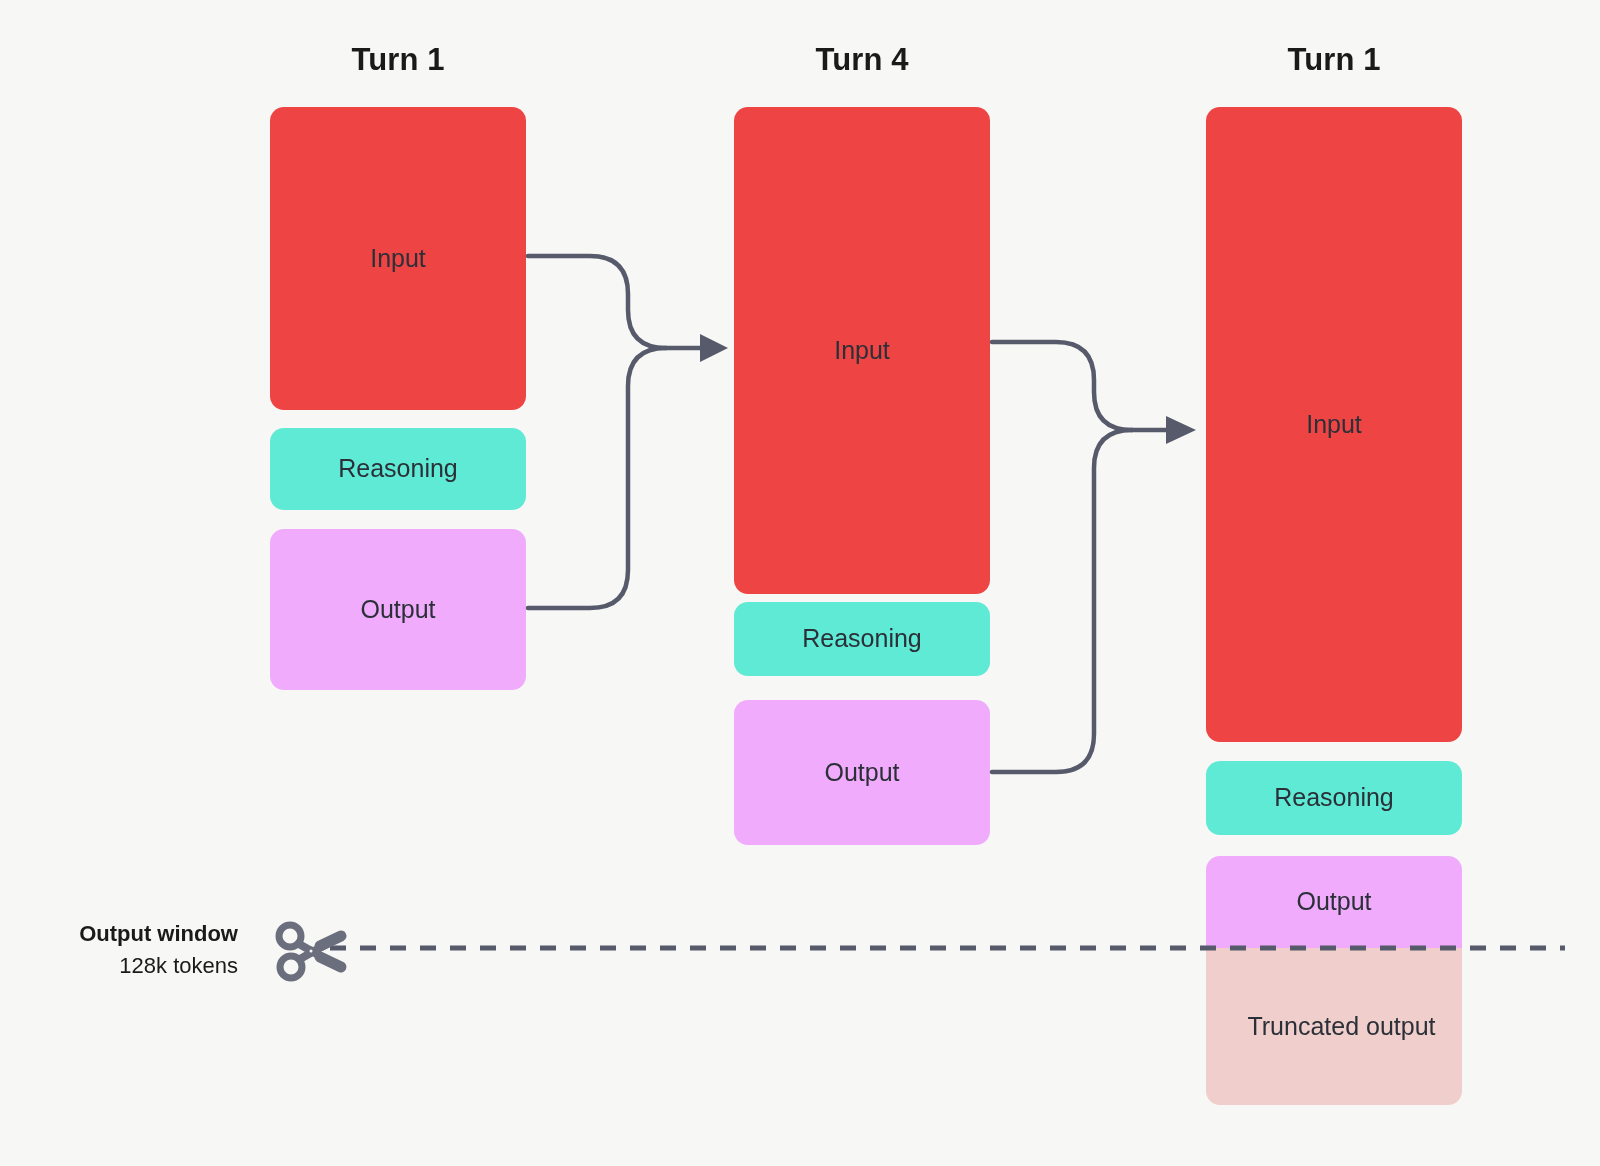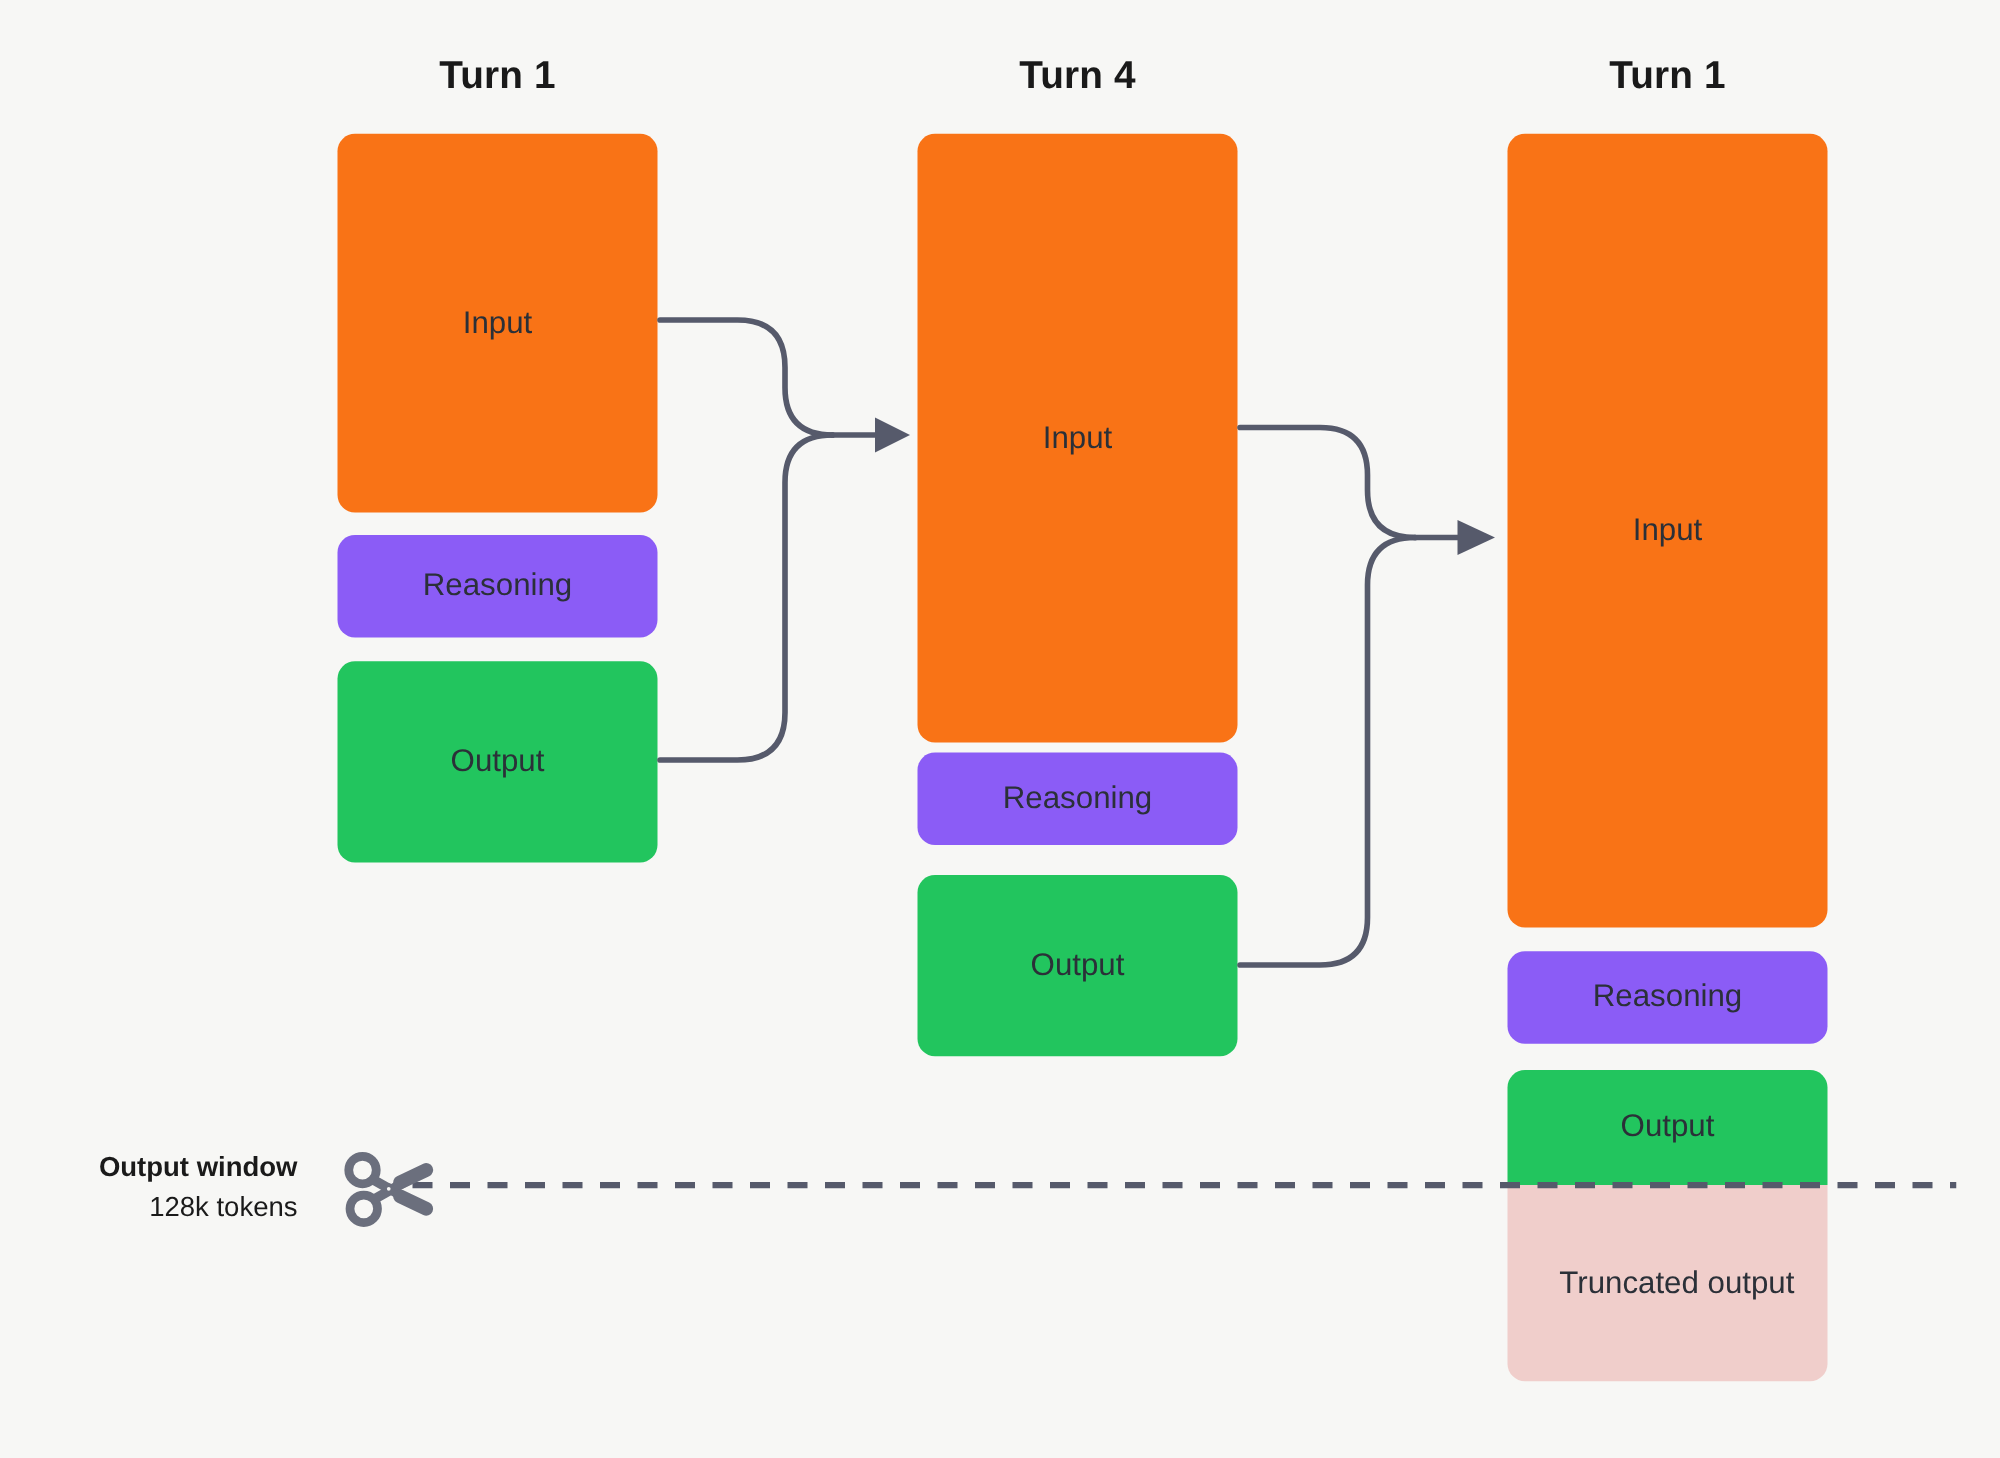--- a/index.html
+++ b/index.html
@@ -30,23 +30,23 @@
     display: flex;
     align-items: center;
     justify-content: center;
     text-align: center;
     border-radius: 14px;
     font-size: 25px;
     line-height: 1.35;
     color: #2b3038;
     box-sizing: border-box;
   }
-  .block.green { background: #f97316; }
-  .block.gray  { background: #8b5cf6; }
-  .block.blue  { background: #22c55e; }
+  .block.green { background: #ef4444; }
+  .block.gray  { background: #5eead4; }
+  .block.blue  { background: #f0abfc; }
   .block.pink  { background: #f0cecb; }
 
   .block.flat-bottom { border-bottom-left-radius: 0; border-bottom-right-radius: 0; }
   .block.flat-top    { border-top-left-radius: 0; border-top-right-radius: 0; padding-left: 15px; }
 
   .ctx-label {
     position: absolute;
     text-align: right;
     font-size: 22px;
     color: #1a1a1a;

